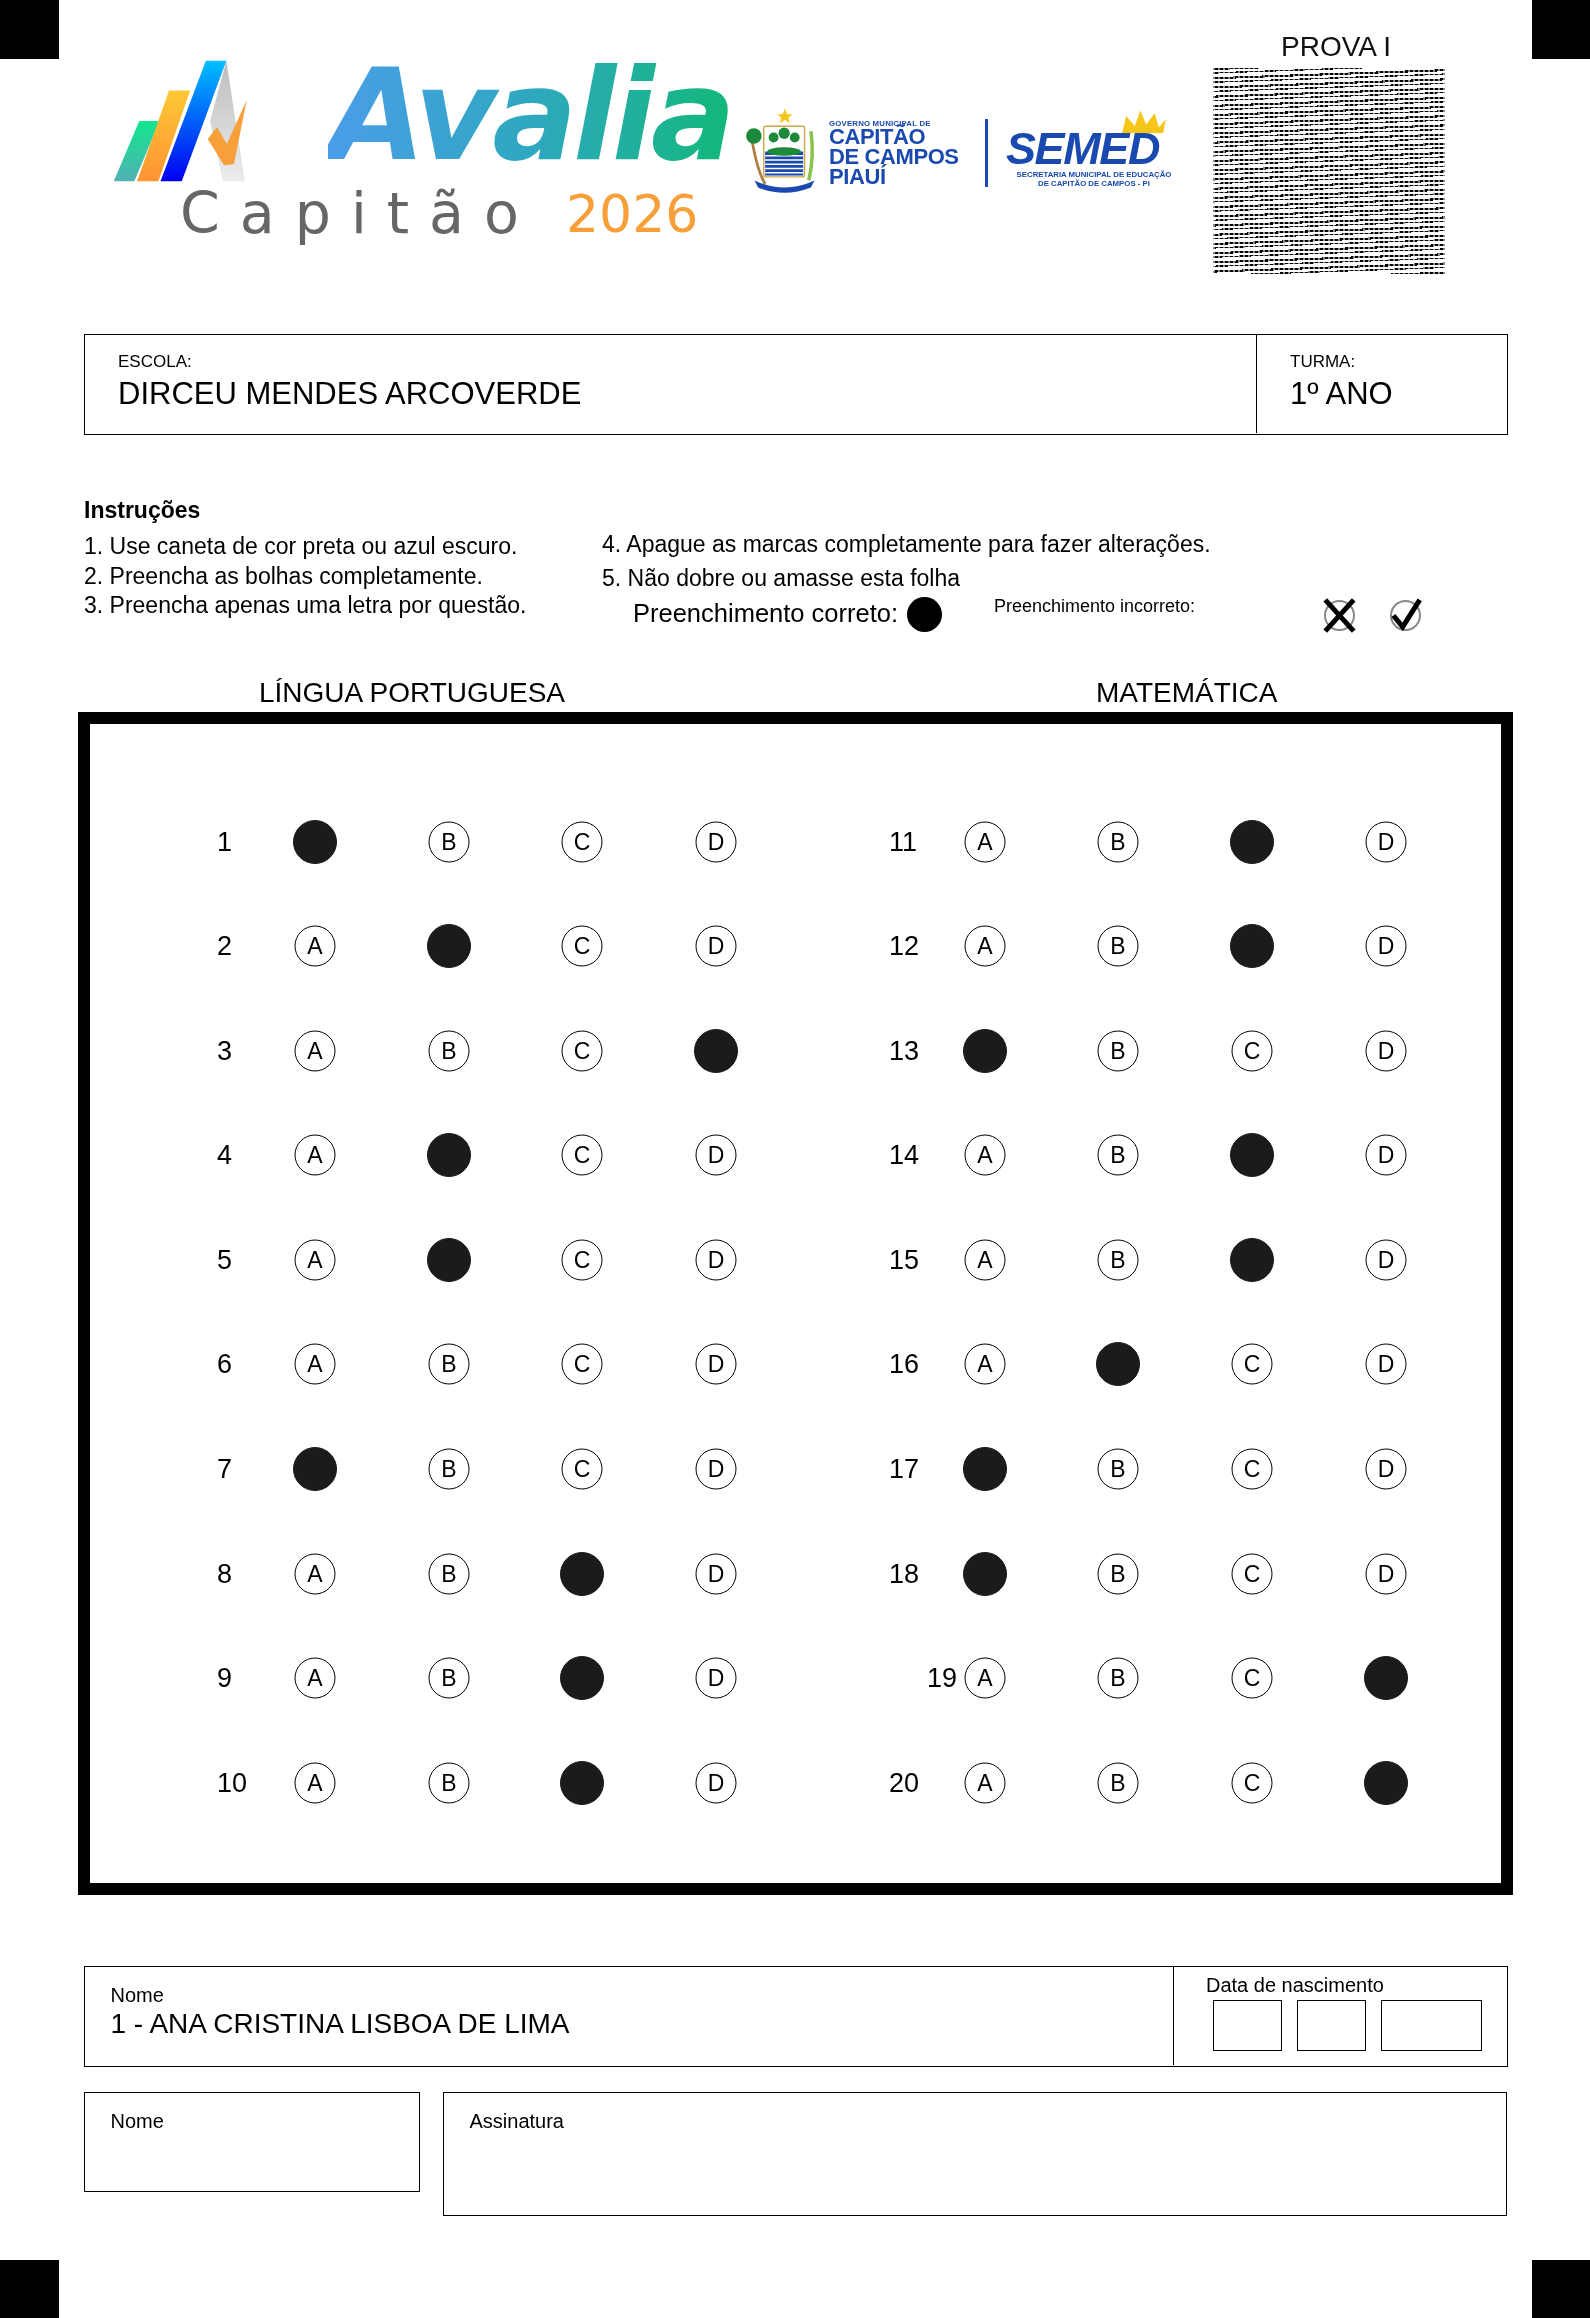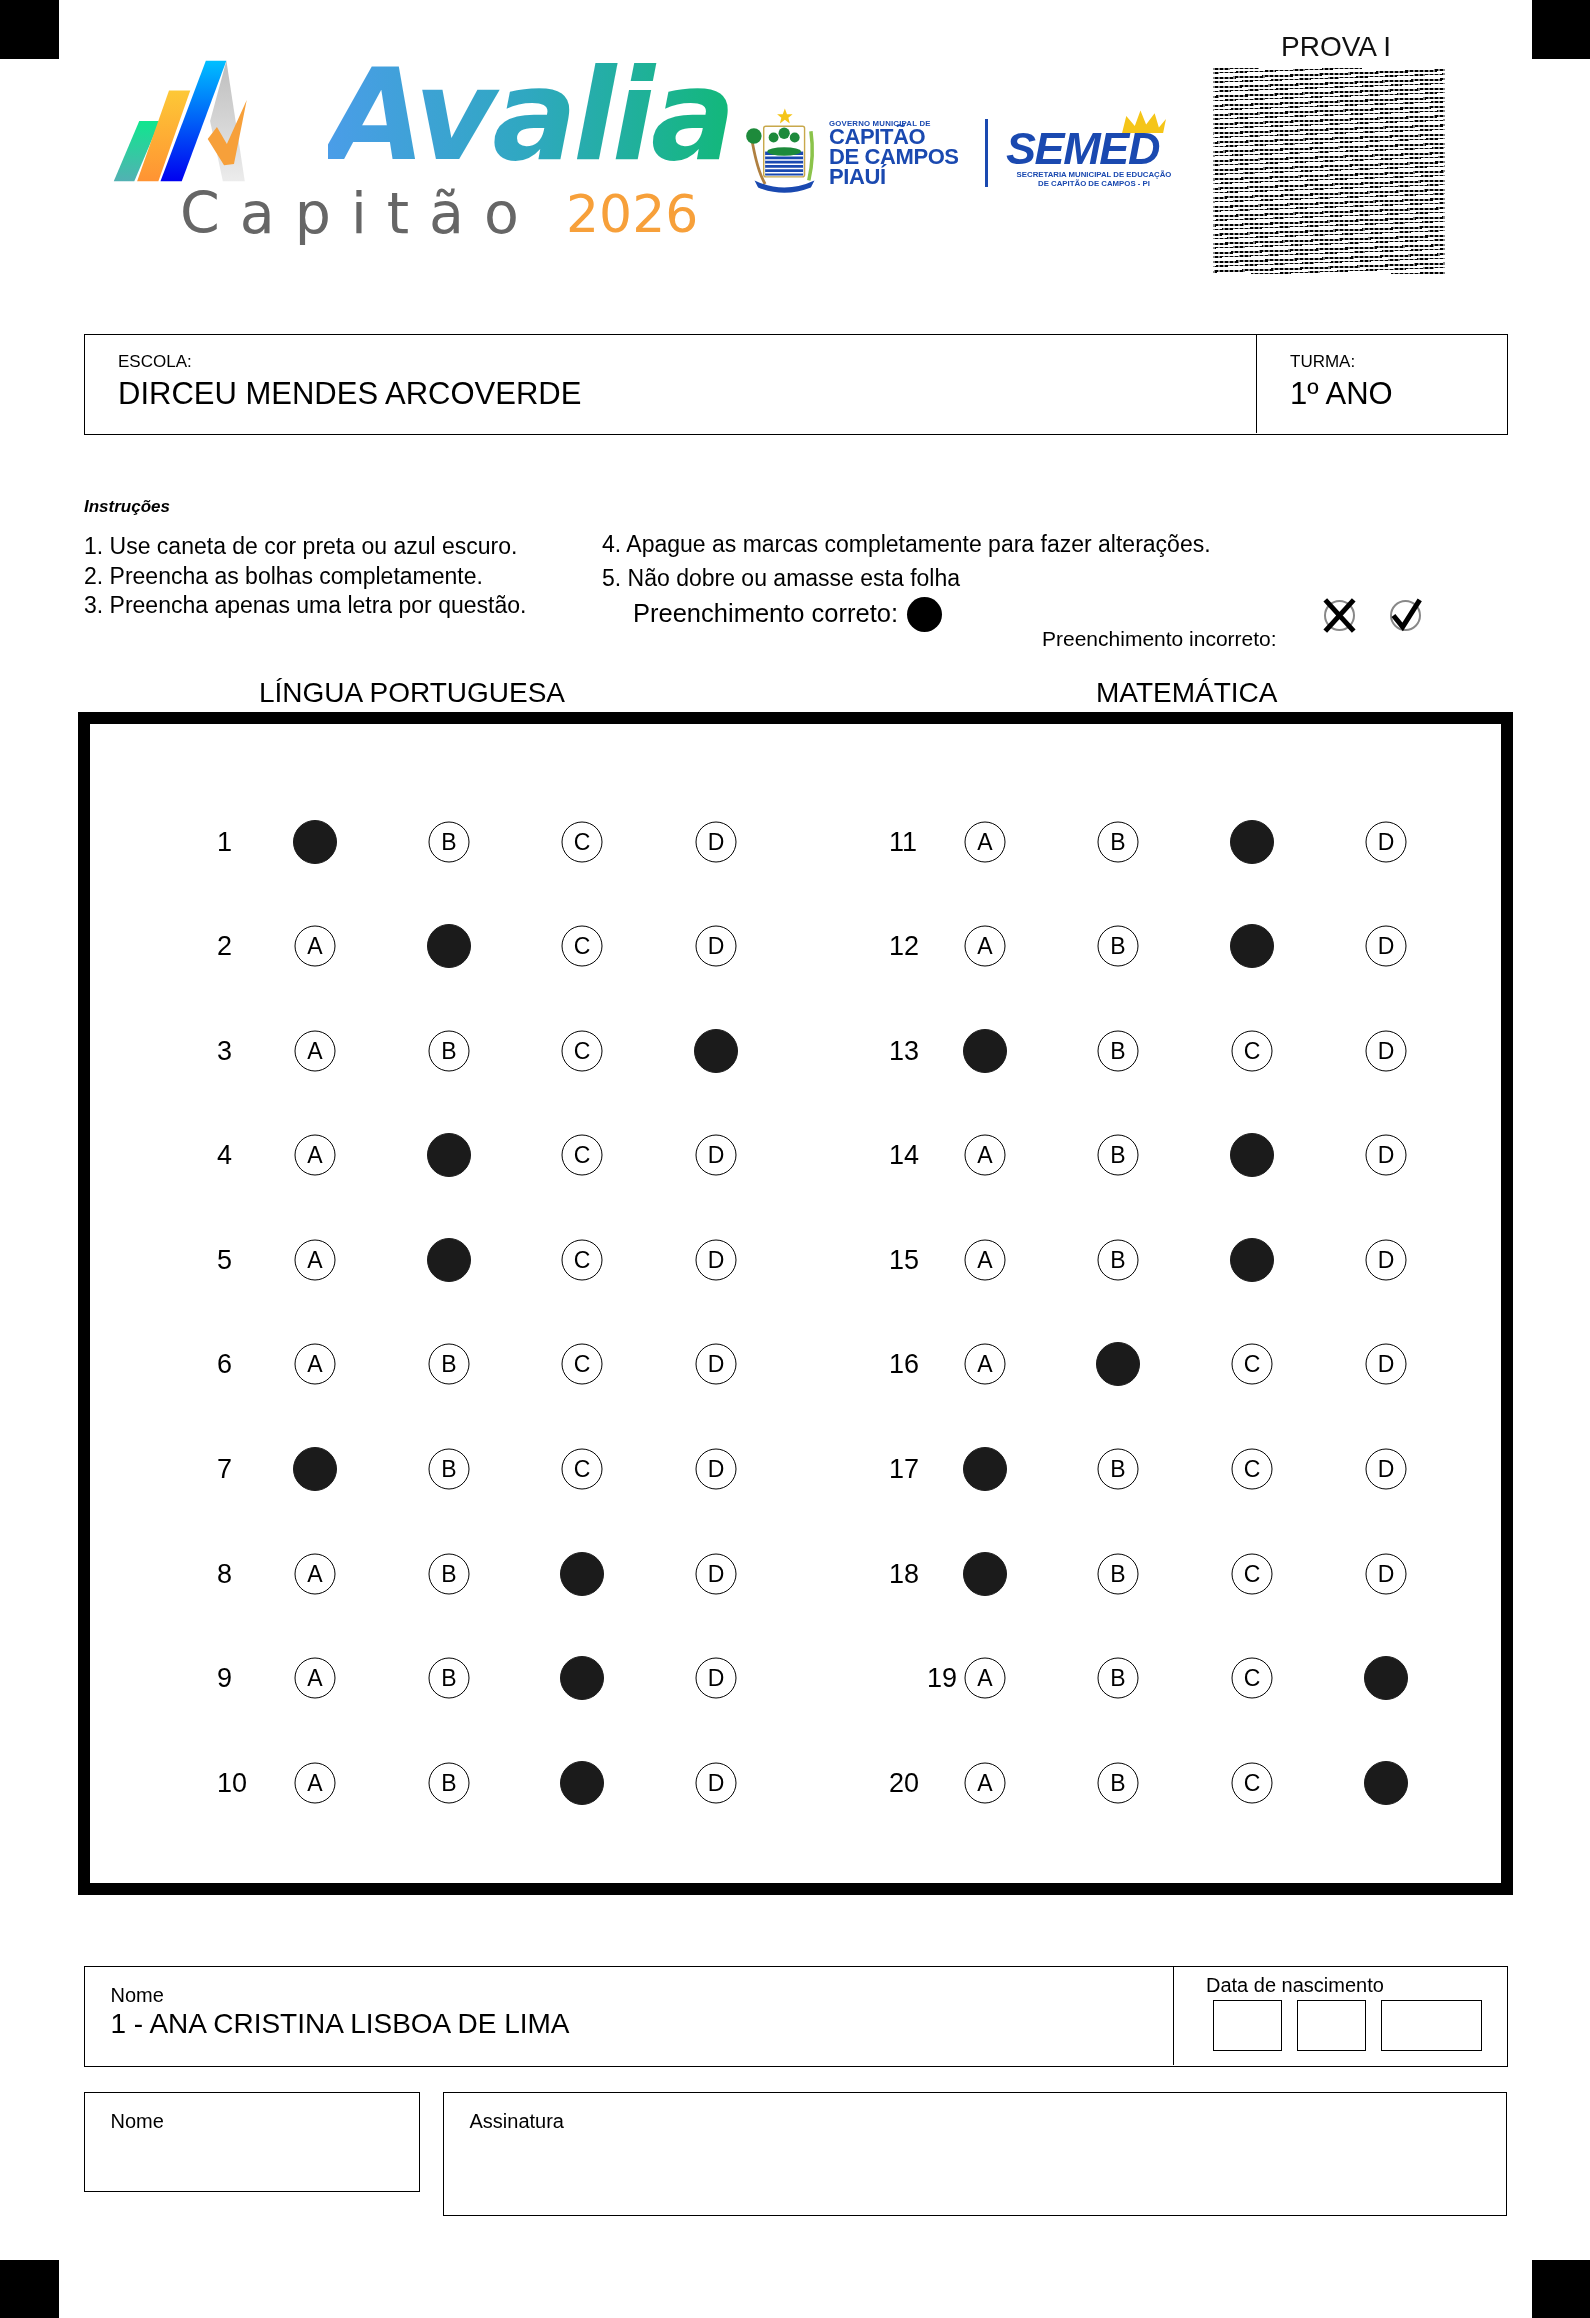--- a/index.html
+++ b/index.html
@@ -30,21 +30,21 @@
       repeating-linear-gradient(178deg, #000 0px, #000 2.1px, #fff 2.1px, #fff 4.3px, #000 4.3px, #000 5.7px, #fff 5.7px, #fff 9.2px),
       repeating-linear-gradient(90deg, rgba(255,255,255,0.55) 0px, rgba(255,255,255,0.55) 2.1px, transparent 2.1px, transparent 5px);
     background-blend-mode: lighten; }
 
   
   .box { position: absolute; border: 1.4px solid #000; box-sizing: border-box; }
   .box-label { position: absolute; font-size: 17px; color: #000; }
   .box-value { position: absolute; font-size: 31px; font-weight: normal; color: #000; }
 
   
-  .instr-title { left: 84px; top: 497px; font-size: 17px; font-weight: bold; font-style: italic; }
+  .instr-title { left: 84px; top: 497px; font-size: 23px; font-weight: bold; }
   .instr-line { position: absolute; font-size: 23px; white-space: nowrap; }
 
   .legend-dot { position: absolute; width: 35px; height: 35px; border-radius: 50%; background: #000; }
   .legend-ring { position: absolute; width: 31px; height: 31px; border-radius: 50%; border: 2.8px solid #888; box-sizing: border-box; }
 
   .section-title { position: absolute; font-size: 28px; top: 677px; }
 
   
   .answer-frame { position: absolute; left: 78px; top: 712px; width: 1435px; height: 1183px; border: 12px solid #000; box-sizing: border-box; }
   .qnum { position: absolute; font-size: 27px; transform: translateY(-50%); }
@@ -142,21 +142,21 @@
 </div>
 
 <div class="abs instr-title">Instruções</div>
 <div class="instr-line" style="left:84px;top:533px;">1. Use caneta de cor preta ou azul escuro.</div>
 <div class="instr-line" style="left:84px;top:563px;">2. Preencha as bolhas completamente.</div>
 <div class="instr-line" style="left:84px;top:592px;">3. Preencha apenas uma letra por questão.</div>
 <div class="instr-line" style="left:602px;top:531px;">4. Apague as marcas completamente para fazer alterações.</div>
 <div class="instr-line" style="left:602px;top:565px;">5. Não dobre ou amasse esta folha</div>
 <div class="instr-line" style="left:633px;top:599px;font-size:25.5px;">Preenchimento correto:</div>
 <div class="legend-dot" style="left:907px;top:597px;"></div>
-<div class="instr-line" style="left:994px;top:627px;font-size:21px;margin-left:48px;">Preenchimento incorreto:</div>
+<div class="instr-line" style="left:994px;top:596px;font-size:18px;">Preenchimento incorreto:</div>
 <div class="abs" style="left:1321px;top:597px;width:37px;height:37px;">
   <div class="legend-ring" style="left:2.8px;top:2.8px;"></div>
   <svg class="abs" style="left:0;top:0;" width="37" height="37" viewBox="0 0 52 52">
       <path d="M6 4 L46 48 M46 4 L6 48" stroke="#000" stroke-width="7"></path>
     </svg>
 </div>
 <div class="abs" style="left:1387px;top:597px;width:37px;height:37px;">
   <div class="legend-ring" style="left:2.8px;top:2.8px;"></div>
   <svg class="abs" style="left:0;top:0;" width="37" height="37" viewBox="0 0 52 52">
       <path d="M9 26 L22 42 L46 4" stroke="#000" stroke-width="7" fill="none"></path>

